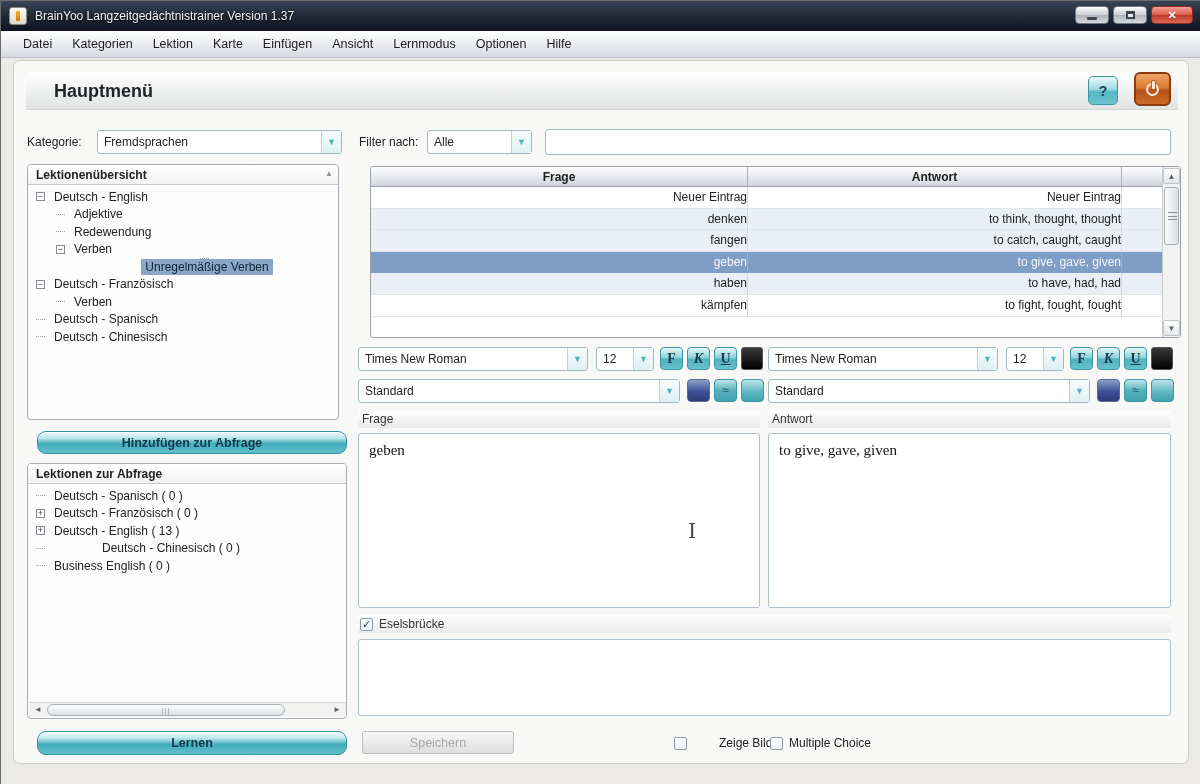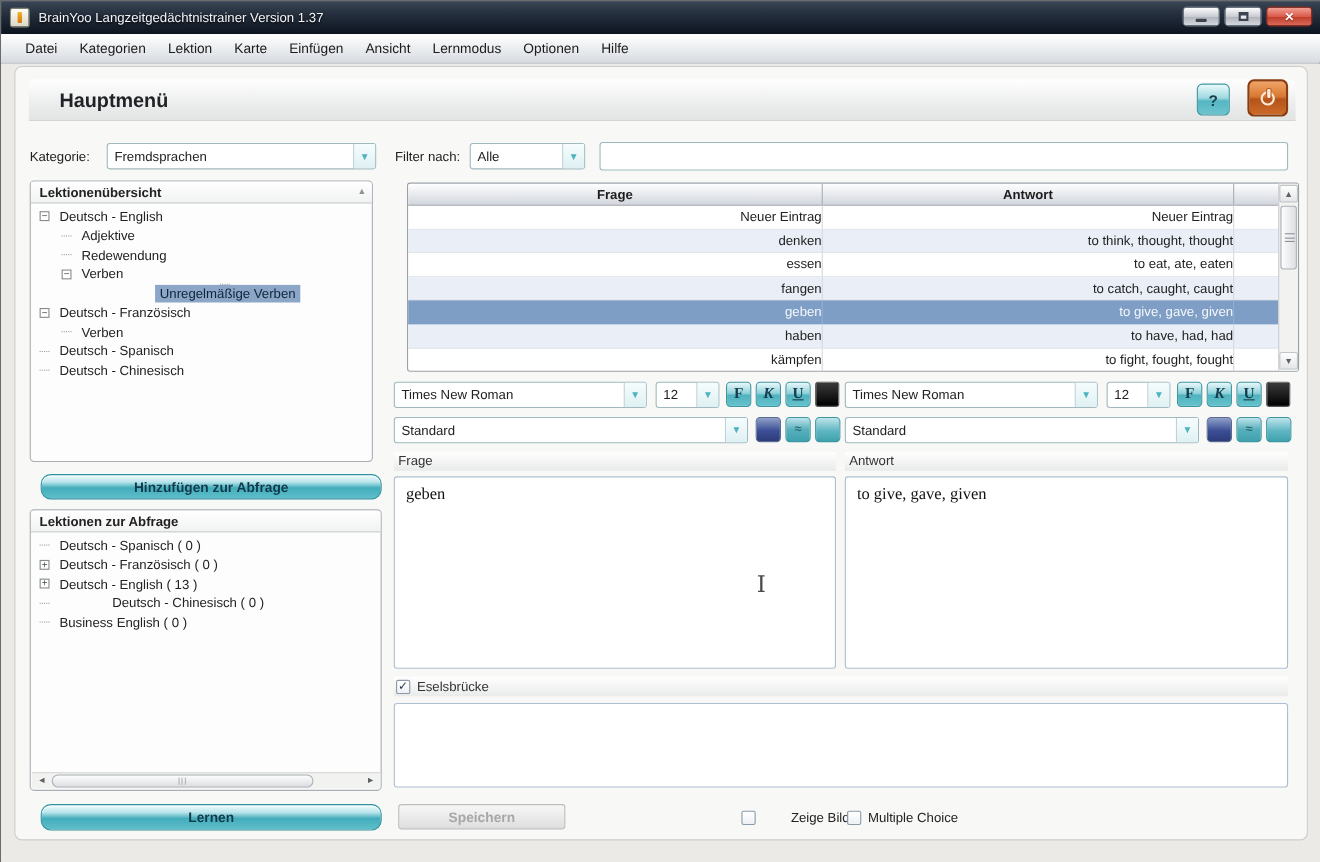--- a/index.html
+++ b/index.html
@@ -72,21 +72,21 @@
   .tree-label { padding:1px 4px; }
   .tree-label.sel { background:#8ba6c6; color:#10243c; }
 
   
   .teal-btn { position:absolute; height:23px; border-radius:9px; border:1px solid #2f93a0;
     background:linear-gradient(#f4fcfd 0%, #b7e4ea 30%, #43adbb 55%, #5fbfca 100%);
     display:flex; align-items:center; justify-content:center;
     font-size:12.5px; font-weight:bold; color:#123a4d; box-shadow:inset 0 1px 0 #ffffff; }
   .gray-btn { position:absolute; height:23px; border-radius:3px; border:1px solid #bdbdbd;
     background:linear-gradient(#f7f7f7,#dedede); display:flex; align-items:center; justify-content:center;
-    font-size:12.5px; font-weight:bold; color:#a7a7a7; }
+    font-size:12.5px; font-weight:normal; color:#a7a7a7; }
 
   
   .grid { position:absolute; left:356px; top:105px; width:811px; height:172px;
     border:1px solid #9aa0a6; border-radius:3px; background:#fff; display:flex; flex-direction:column; overflow:hidden; }
   .grid-head { display:flex; height:20px; background:linear-gradient(#ffffff,#dfe2e7 70%,#d3d7dd);
     border-bottom:1px solid #9aa0a6; flex:none; }
   .gh-cell { font-size:12px; font-weight:bold; color:#1d1d1d; text-align:center; padding-top:3px;
     border-right:1px solid #aab0b6; }
   .gh-frage { width:377px; } .gh-antwort { width:374px; } .gh-extra { width:40px; border-right:none; }
   .grid-rows { flex:1; display:flex; flex-direction:column;text-align:right; }
@@ -302,25 +302,20 @@
             <div class="g-row">
               <div class="g-cell gc-frage">Neuer Eintrag</div>
               <div class="g-cell gc-antwort">Neuer Eintrag</div>
               <div class="g-cell gc-extra"></div>
             </div>
             <div class="g-row tint">
               <div class="g-cell gc-frage">denken</div>
               <div class="g-cell gc-antwort">to think, thought, thought</div>
               <div class="g-cell gc-extra"></div>
             </div>
-            <div class="g-row">
-              <div class="g-cell gc-frage">essen</div>
-              <div class="g-cell gc-antwort">to eat, ate, eaten</div>
-              <div class="g-cell gc-extra"></div>
-            </div>
             <div class="g-row tint">
               <div class="g-cell gc-frage">fangen</div>
               <div class="g-cell gc-antwort">to catch, caught, caught</div>
               <div class="g-cell gc-extra"></div>
             </div>
             <div class="g-row selected">
               <div class="g-cell gc-frage">geben</div>
               <div class="g-cell gc-antwort">to give, gave, given</div>
               <div class="g-cell gc-extra"></div>
             </div>

